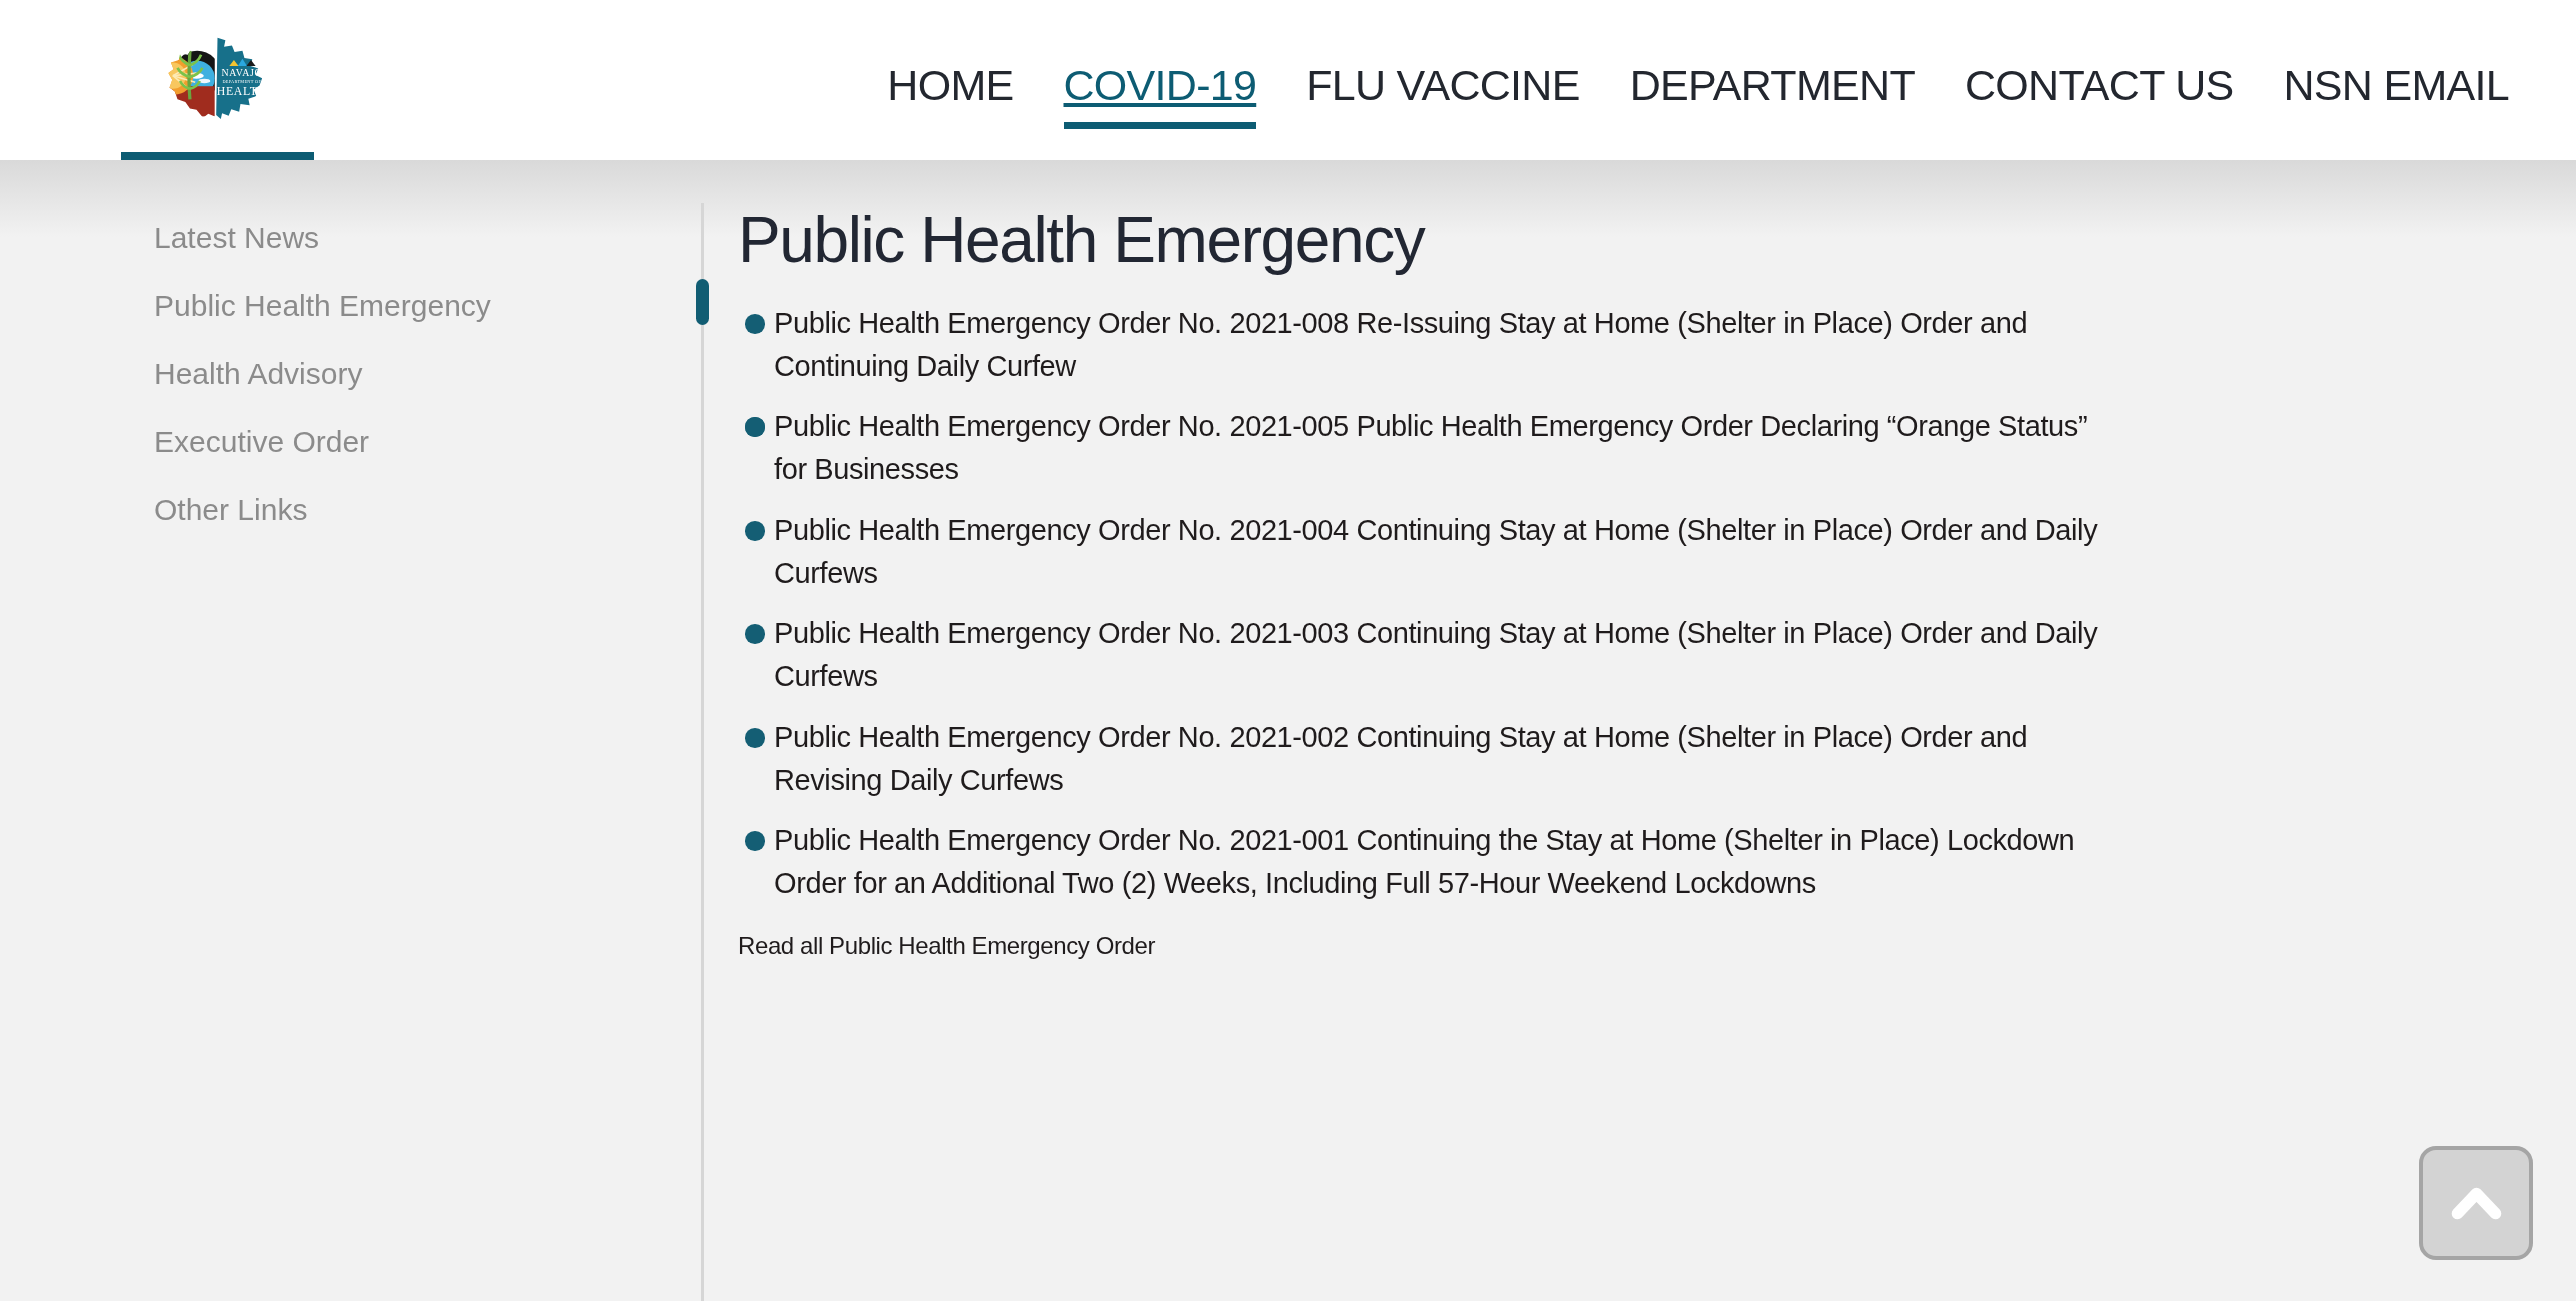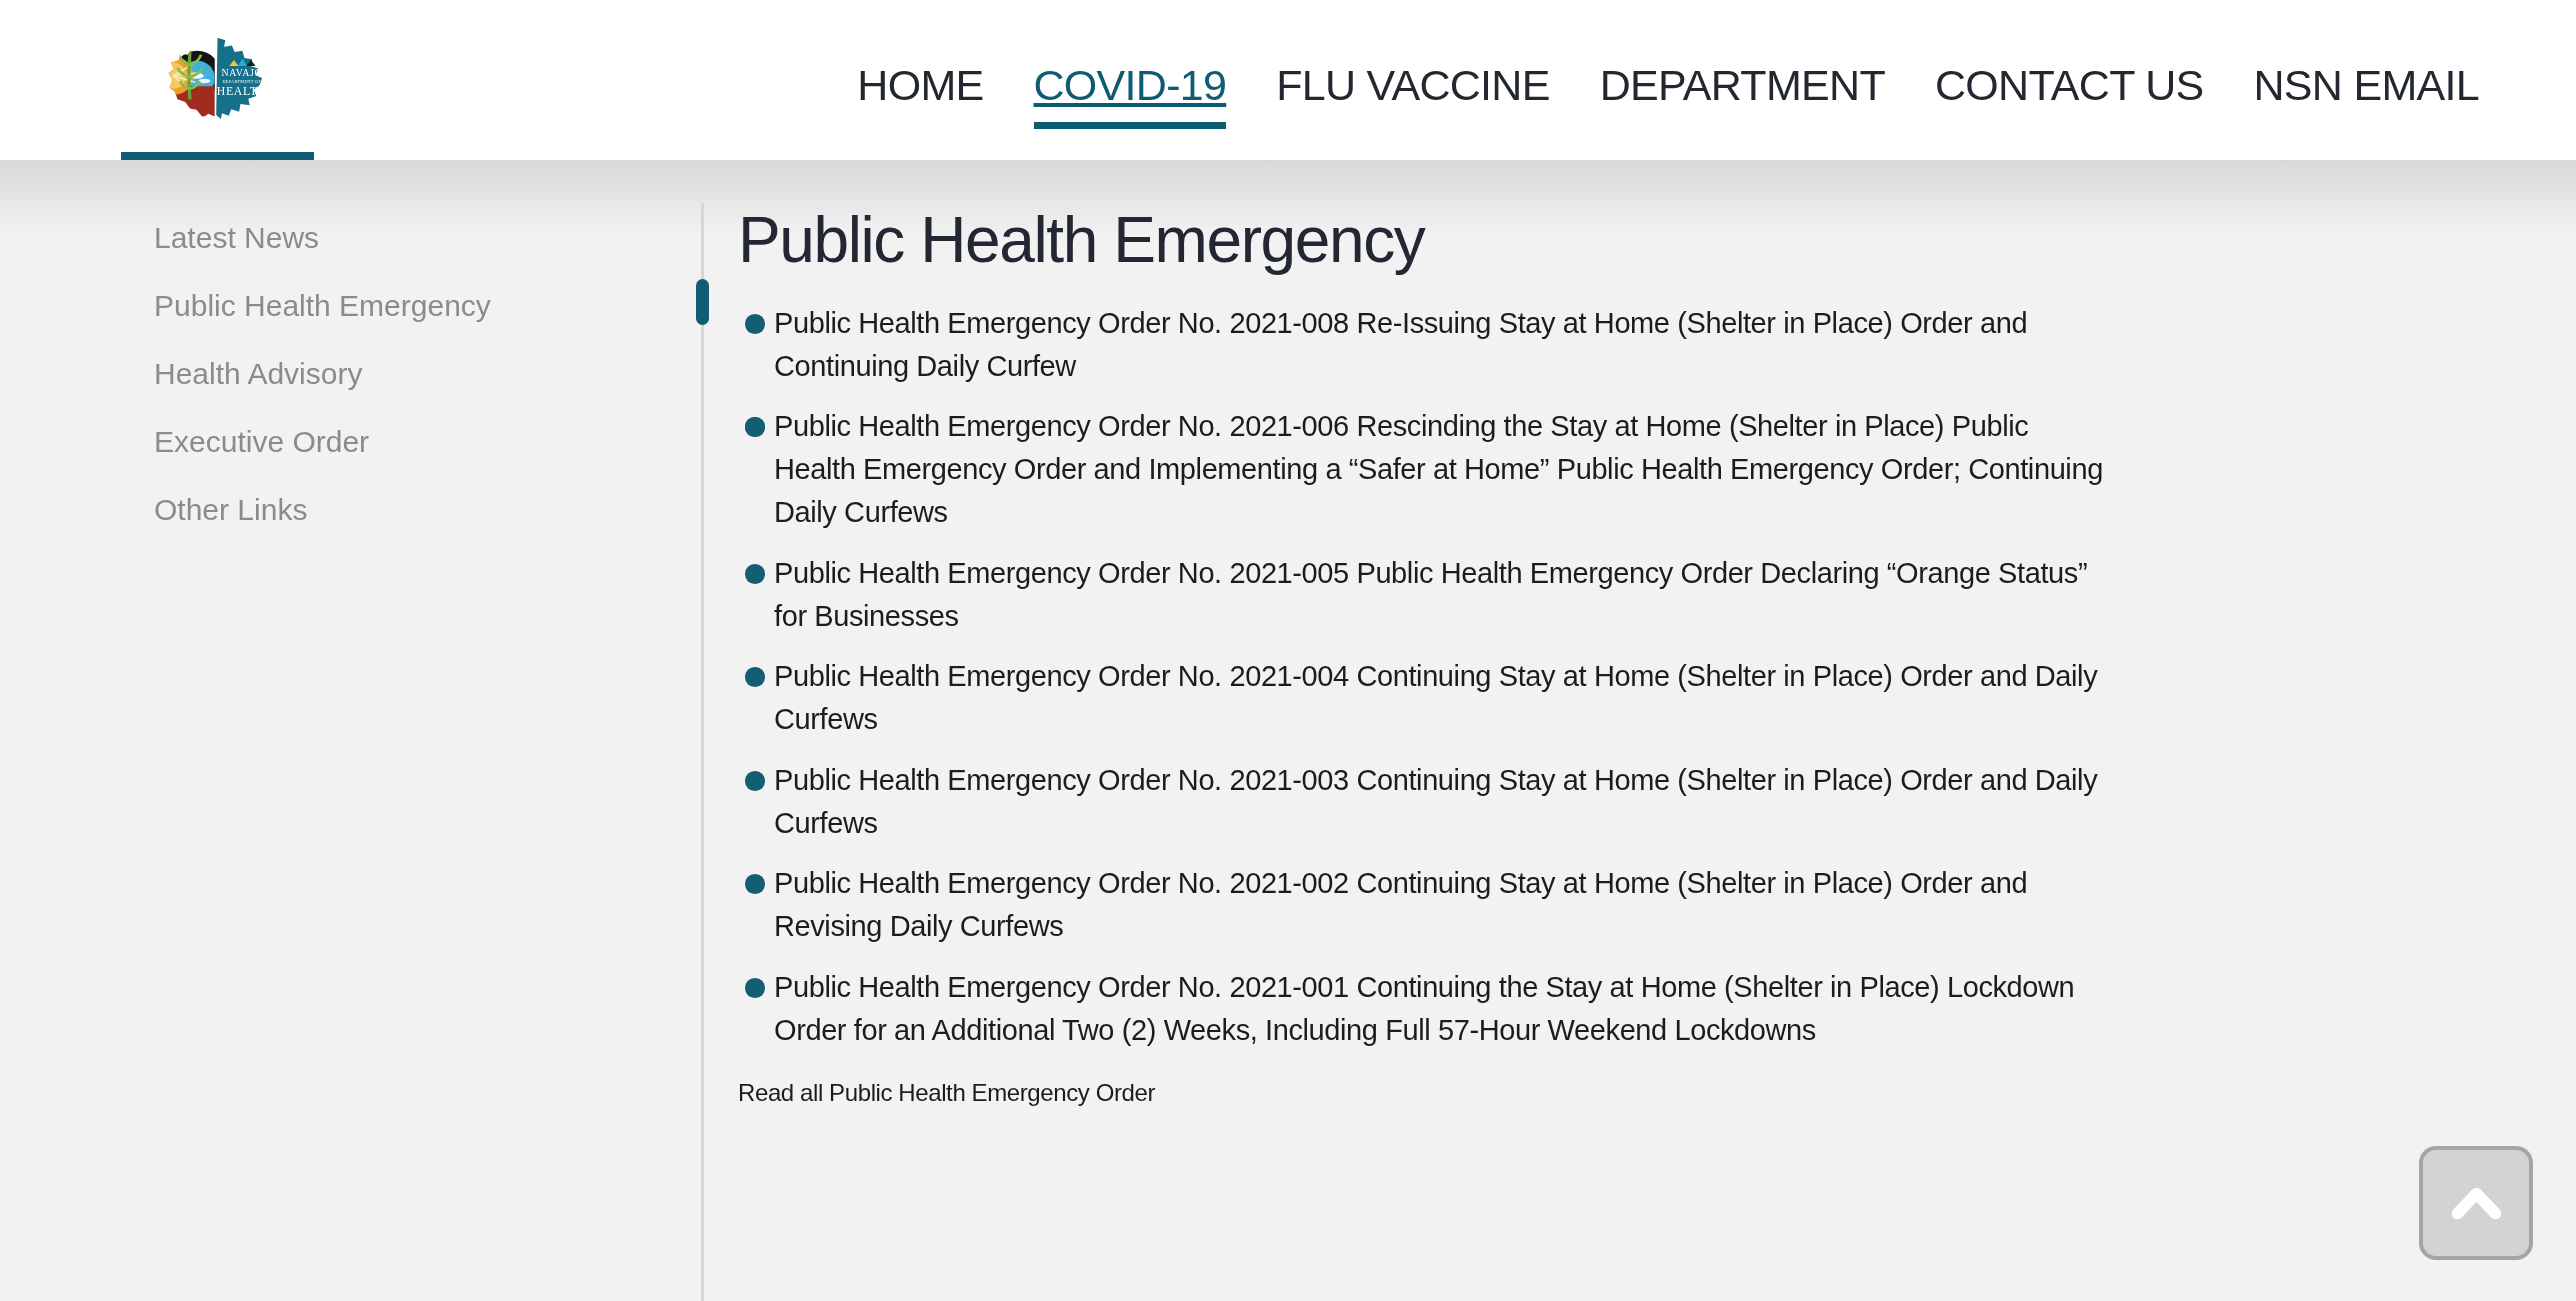--- a/index.html
+++ b/index.html
@@ -3,21 +3,21 @@
 <meta charset="utf-8">
 <style>
   * { margin:0; padding:0; box-sizing:border-box; }
   html,body { width:2576px; height:1302px; overflow:hidden;
     font-family:"Liberation Sans", sans-serif; background:#f2f2f2; }
 
   
   .header{
     position:relative; width:100%; height:160px; background:#ffffff;
     display:flex; justify-content:space-between; align-items:flex-start;
-    padding:0 97px 0 121px; z-index:5;
+    padding:0 67px 0 121px; z-index:5;
   }
   .logo-wrap{
     position:relative; width:193px; height:160px; cursor:pointer;
     display:flex; justify-content:center; align-items:flex-start;
   }
   .logo-wrap svg{ margin-top:34px; }
   .logo-underline{
     position:absolute; left:0; bottom:0; width:100%; height:7.7px;
     background:#0d5c73;
   }
@@ -163,24 +163,20 @@
     <ul class="order-list">
       <li class="order-item">
         <span class="bullet"></span>
         <a class="order-link">Public Health Emergency Order No. 2021-008 Re-Issuing Stay at Home (Shelter in Place) Order and Continuing Daily Curfew</a>
       </li>
       <li class="order-item">
         <span class="bullet"></span>
       </li>
       <li class="order-item">
         <span class="bullet"></span>
-        <a class="order-link">Public Health Emergency Order No. 2021-006 Rescinding the Stay at Home (Shelter in Place) Public Health Emergency Order and Implementing a “Safer at Home” Public Health Emergency Order; Continuing Daily Curfews</a>
-      </li>
-      <li class="order-item">
-        <span class="bullet"></span>
         <a class="order-link">Public Health Emergency Order No. 2021-005 Public Health Emergency Order Declaring “Orange Status” for Businesses</a>
       </li>
       <li class="order-item">
         <span class="bullet"></span>
         <a class="order-link">Public Health Emergency Order No. 2021-004 Continuing Stay at Home (Shelter in Place) Order and Daily Curfews</a>
       </li>
       <li class="order-item">
         <span class="bullet"></span>
         <a class="order-link">Public Health Emergency Order No. 2021-003 Continuing Stay at Home (Shelter in Place) Order and Daily Curfews</a>
       </li>

